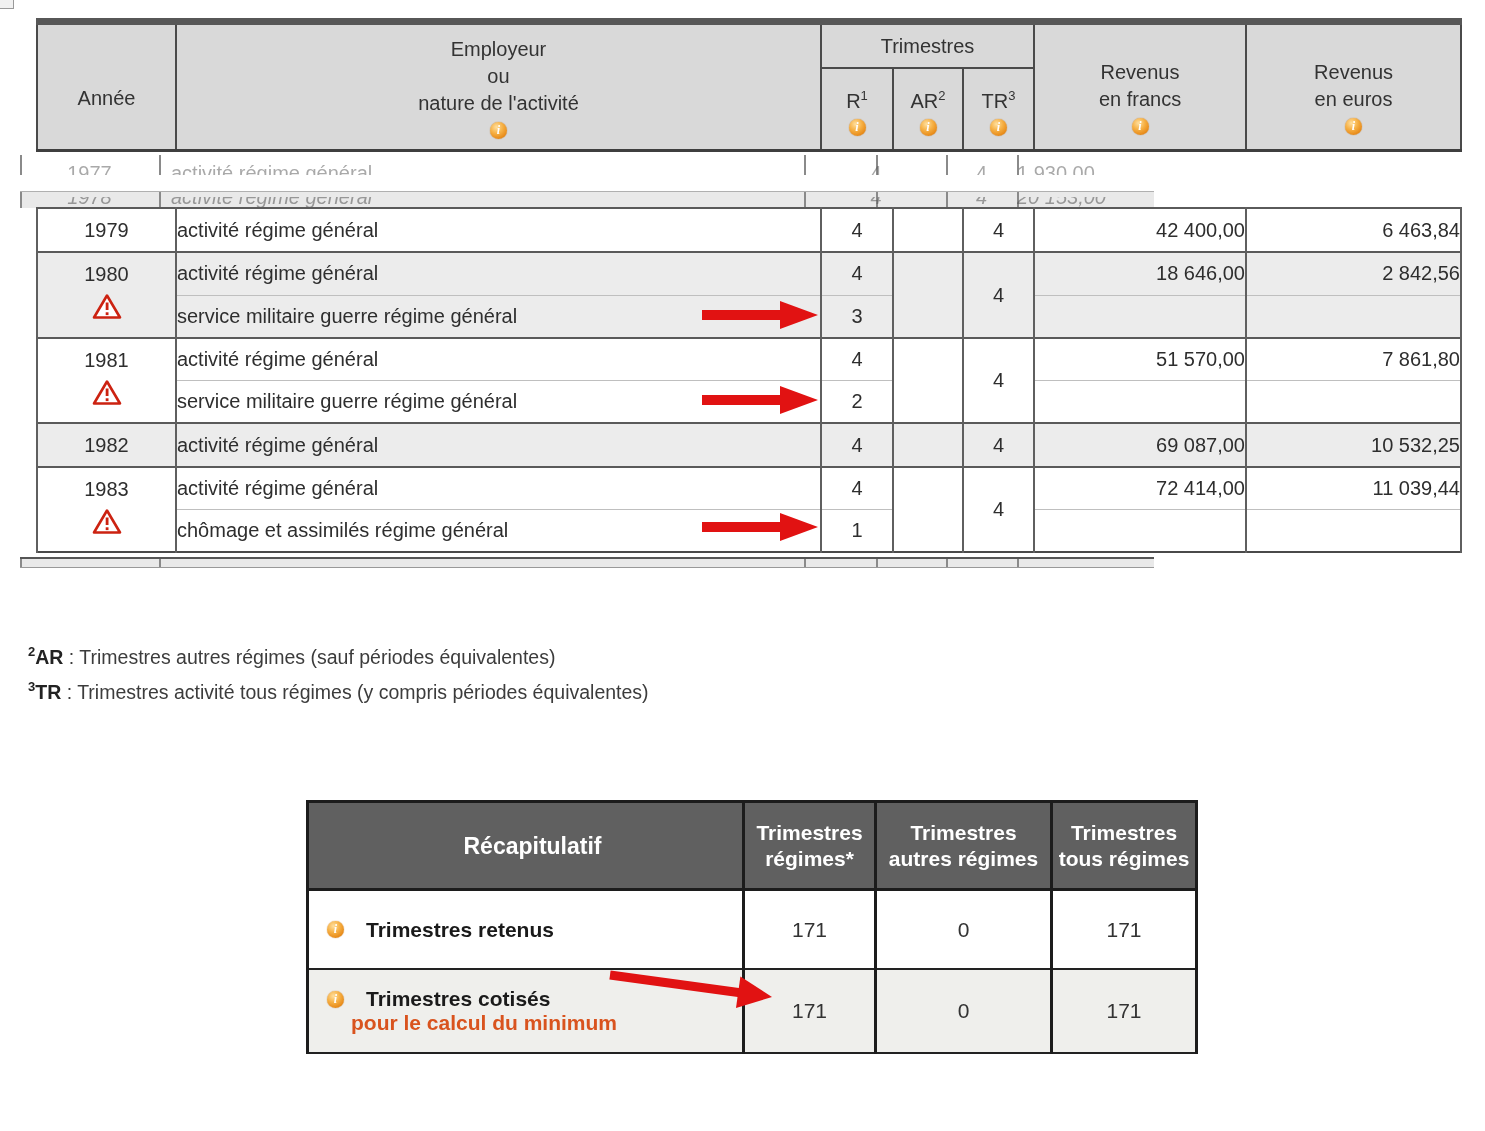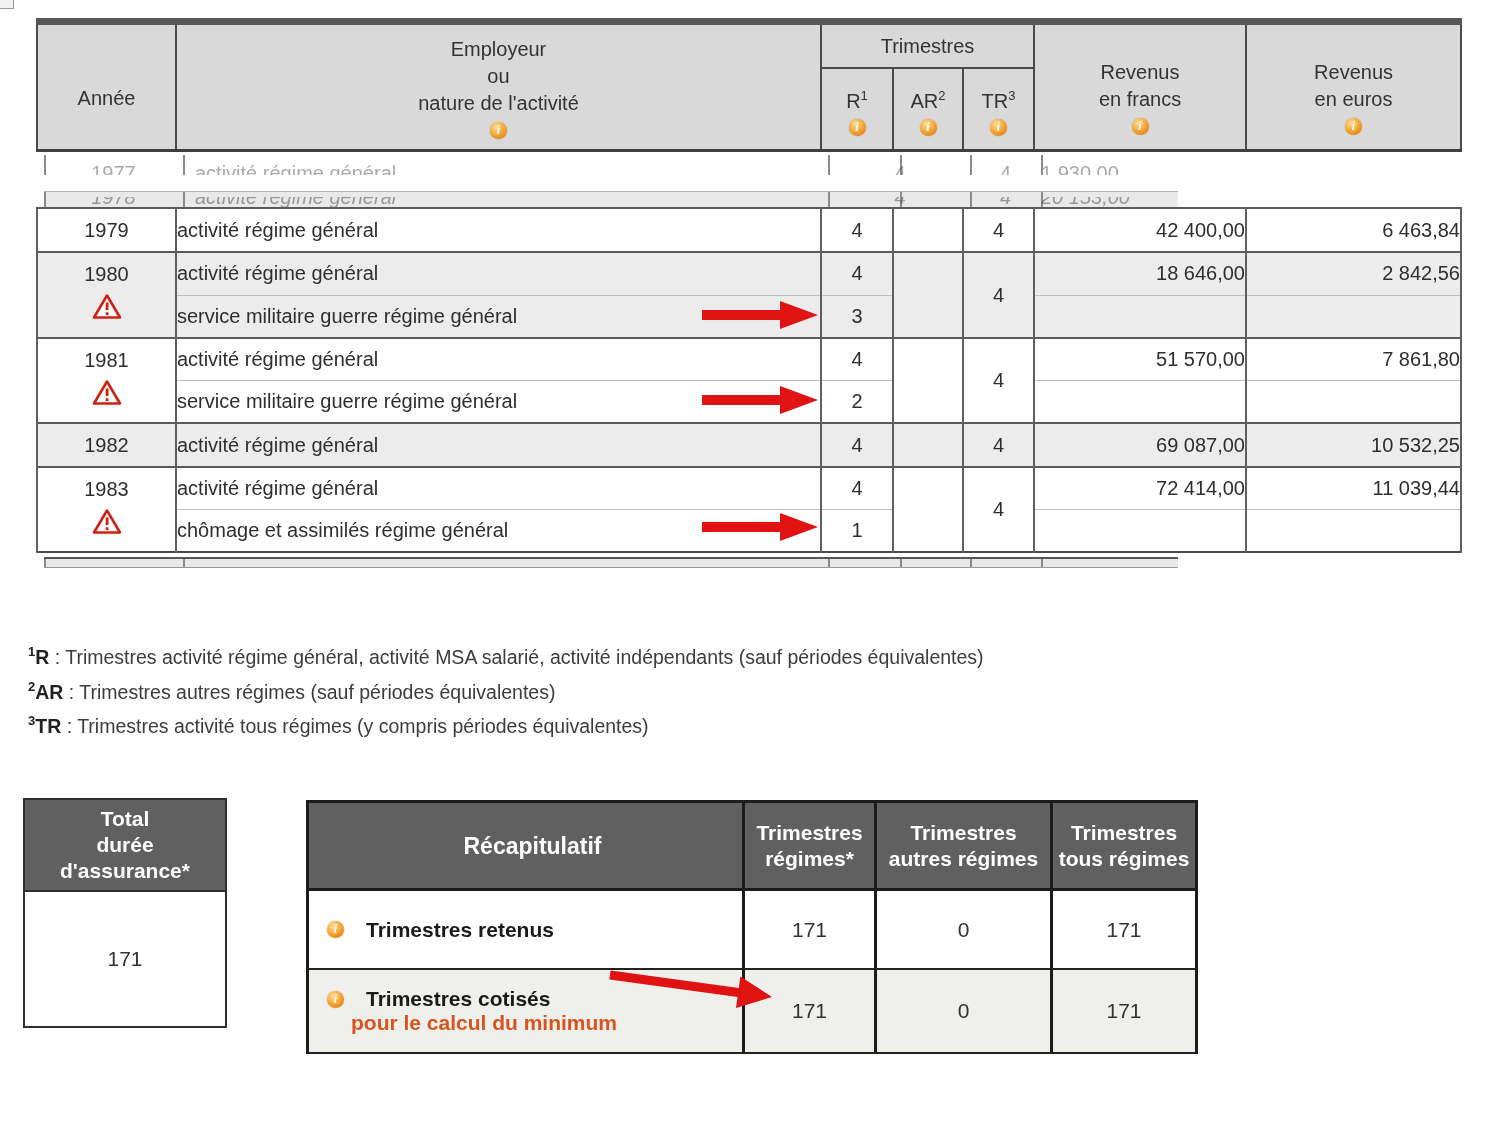--- a/index.html
+++ b/index.html
@@ -22,21 +22,21 @@
   .h-rev .hwrap{padding-top:20px;}
   sup{font-size:13px;}
 
   
   .info{display:inline-block;width:17px;height:17px;border-radius:50%;
         background:radial-gradient(circle at 38% 30%, #ffdf9e 0%, #f6b044 40%, #e88c1b 72%, #c96f0e 100%);
         color:#fff;font:italic bold 12px/16px "Liberation Serif","DejaVu Serif",serif;
         text-align:center;margin-top:5px;box-shadow:0 0 1px #b26408;}
 
   
-  .band{position:absolute;left:44px;width:1134px;overflow:hidden;}
+  .band{position:absolute;left:20px;width:1134px;overflow:hidden;}
   .band .v{position:absolute;top:0;bottom:0;width:2px;background:#8a8a8a;}
   .band-a{top:155px;height:20px;background:#fff;}
   .band-b{top:191px;height:16px;background:#e9e9e9;border-top:1px solid #b0b0b0;}
   .band-c{top:557px;height:8px;background:#e9e9e9;border-top:2px solid #555;border-bottom:1px solid #999;}
   .clip{position:absolute;bottom:0;height:12px;overflow:hidden;opacity:.5;filter:blur(.4px);}
   .band-b .clip{height:10px;bottom:1px;opacity:.55;}
   .clip span{display:block;font-size:20px;line-height:20px;color:#555;white-space:nowrap;}
   .band-b .clip span{margin-top:-10px;font-style:italic;}
   .tR{text-align:left;}
 
@@ -322,35 +322,24 @@
   <svg class="arrow" style="left:698px;top:383px" width="124" height="34">
     <line x1="4" y1="17" x2="86" y2="17" stroke="#e11212" stroke-width="10"></line>
       <polygon points="82,3 120,17 82,31" fill="#e11212"></polygon>
     </svg>
   <svg class="arrow" style="left:698px;top:510px" width="124" height="34">
     <line x1="4" y1="17" x2="86" y2="17" stroke="#e11212" stroke-width="10"></line>
       <polygon points="82,3 120,17 82,31" fill="#e11212"></polygon>
     </svg>
 
   <div class="footnotes">
-      <div class="fn-line"><sup>1</sup><b>R</b><span> : Trimestres activité régime général, activité MSA salarié, activité indépendants (sauf périodes équivalentes)</span></div>
       <div class="fn-line"><sup>2</sup><b>AR</b><span> : Trimestres autres régimes (sauf périodes équivalentes)</span></div>
       <div class="fn-line"><sup>3</sup><b>TR</b><span> : Trimestres activité tous régimes (y compris périodes équivalentes)</span></div>
     </div>
 
-  <div class="total-box">
-    <div class="tb-head">
-        <span class="pre">Total
-durée
-d'assurance*</span>
-      </div>
-    <div class="tb-body">
-        <span>171</span>
-      </div>
-  </div>
 
   <table class="recap">
     <colgroup>
         <col style="width:436px">
         <col style="width:132px">
         <col style="width:176px">
         <col style="width:145px">
       </colgroup>
     <tbody>
         <tr>

